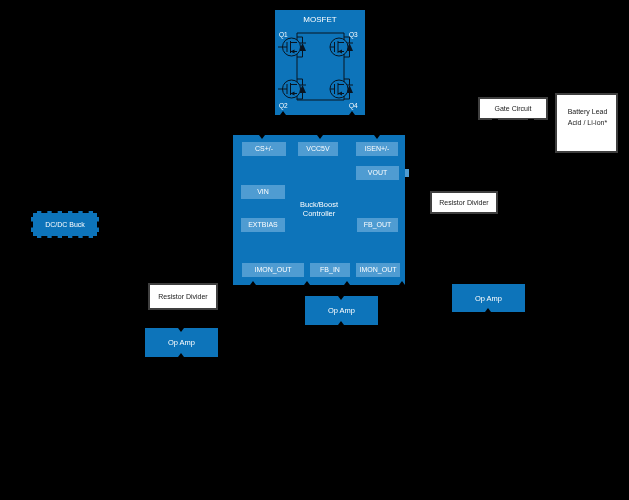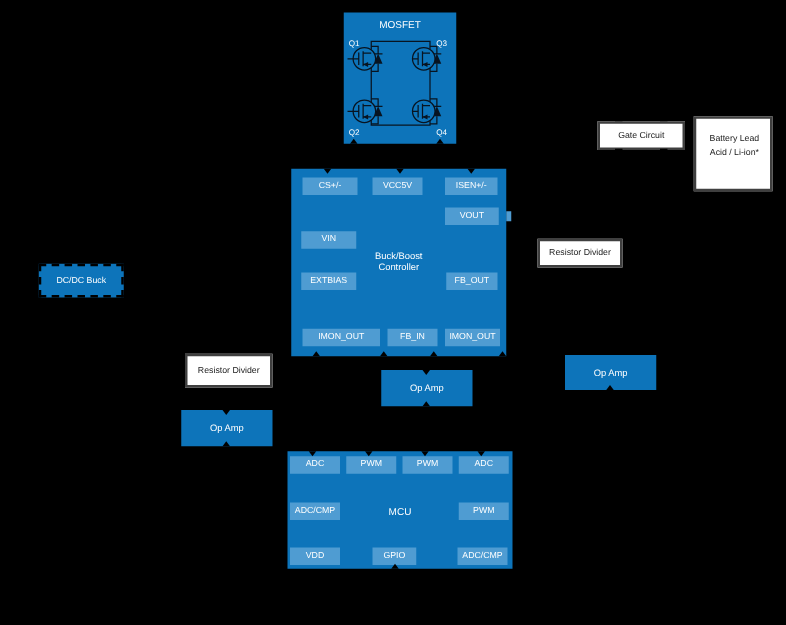--- a/index.html
+++ b/index.html
@@ -127,37 +127,20 @@
     <div class="notch down" style="left:26px;top:0"></div>
     <div class="notch down" style="left:84px;top:0"></div>
     <div class="notch down" style="left:141px;top:0"></div>
     <div class="notch up" style="left:17px;bottom:0"></div>
     <div class="notch up" style="left:71px;bottom:0"></div>
     <div class="notch up" style="left:111px;bottom:0"></div>
     <div class="notch up" style="left:166px;bottom:0"></div>
   </div>
   <div class="stub" style="left:405px;top:169px;width:4px;height:8px"></div>
 
-  <div class="blk" style="left:230px;top:361px;width:180px;height:94px">
-    <div class="pin" style="left:2px;top:4px;width:40px">ADC</div>
-    <div class="pin" style="left:47px;top:4px;width:40px">PWM</div>
-    <div class="pin" style="left:92px;top:4px;width:40px">PWM</div>
-    <div class="pin" style="left:137px;top:4px;width:40px">ADC</div>
-    <div class="pin" style="left:2px;top:41px;width:40px">ADC/CMP</div>
-    <div class="pin" style="left:137px;top:41px;width:40px">PWM</div>
-    <div class="pin" style="left:2px;top:77px;width:40px">VDD</div>
-    <div class="pin" style="left:68px;top:77px;width:35px">GPIO</div>
-    <div class="pin" style="left:136px;top:77px;width:40px">ADC/CMP</div>
-    <div class="blk-center" style="left:70px;top:44px;width:40px;font-size:8px">MCU</div>
-    <div class="notch down" style="left:17px;top:0"></div>
-    <div class="notch down" style="left:62px;top:0"></div>
-    <div class="notch down" style="left:107px;top:0"></div>
-    <div class="notch down" style="left:152px;top:0"></div>
-    <div class="notch up" style="left:83px;bottom:0"></div>
-  </div>
 
   <div class="white-blk" style="left:478px;top:97px;width:70px;height:23px">
     <span>Gate Circuit</span>
   </div>
   <div class="tick" style="left:492px;top:95px"></div>
   <div class="tick" style="left:528px;top:95px"></div>
   <div class="tick" style="left:492px;top:119px"></div>
   <div class="tick" style="left:528px;top:119px"></div>
 
   <div class="white-blk" style="left:555px;top:93px;width:63px;height:60px;display:block">

